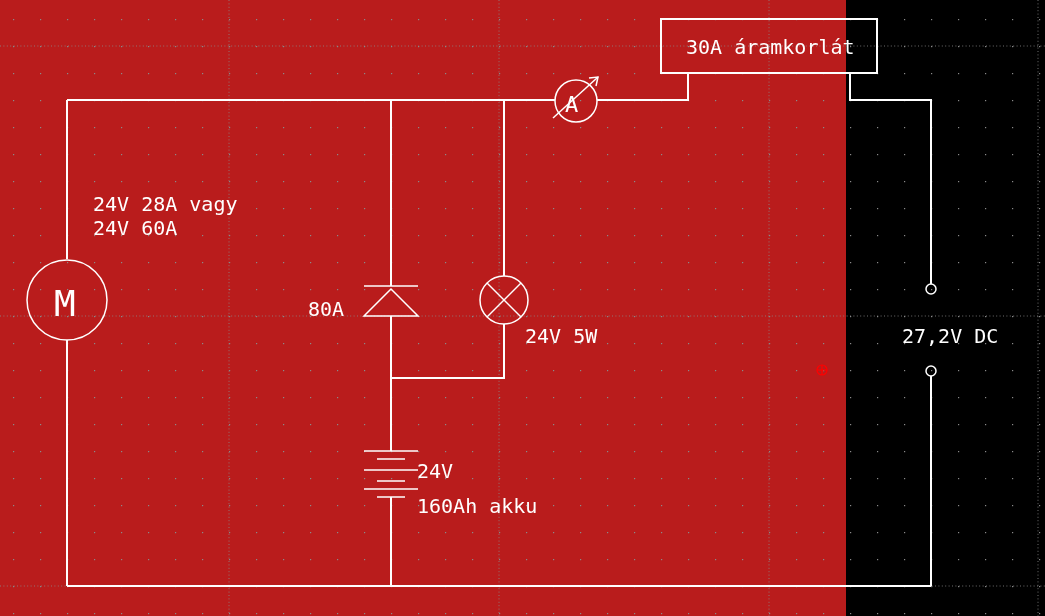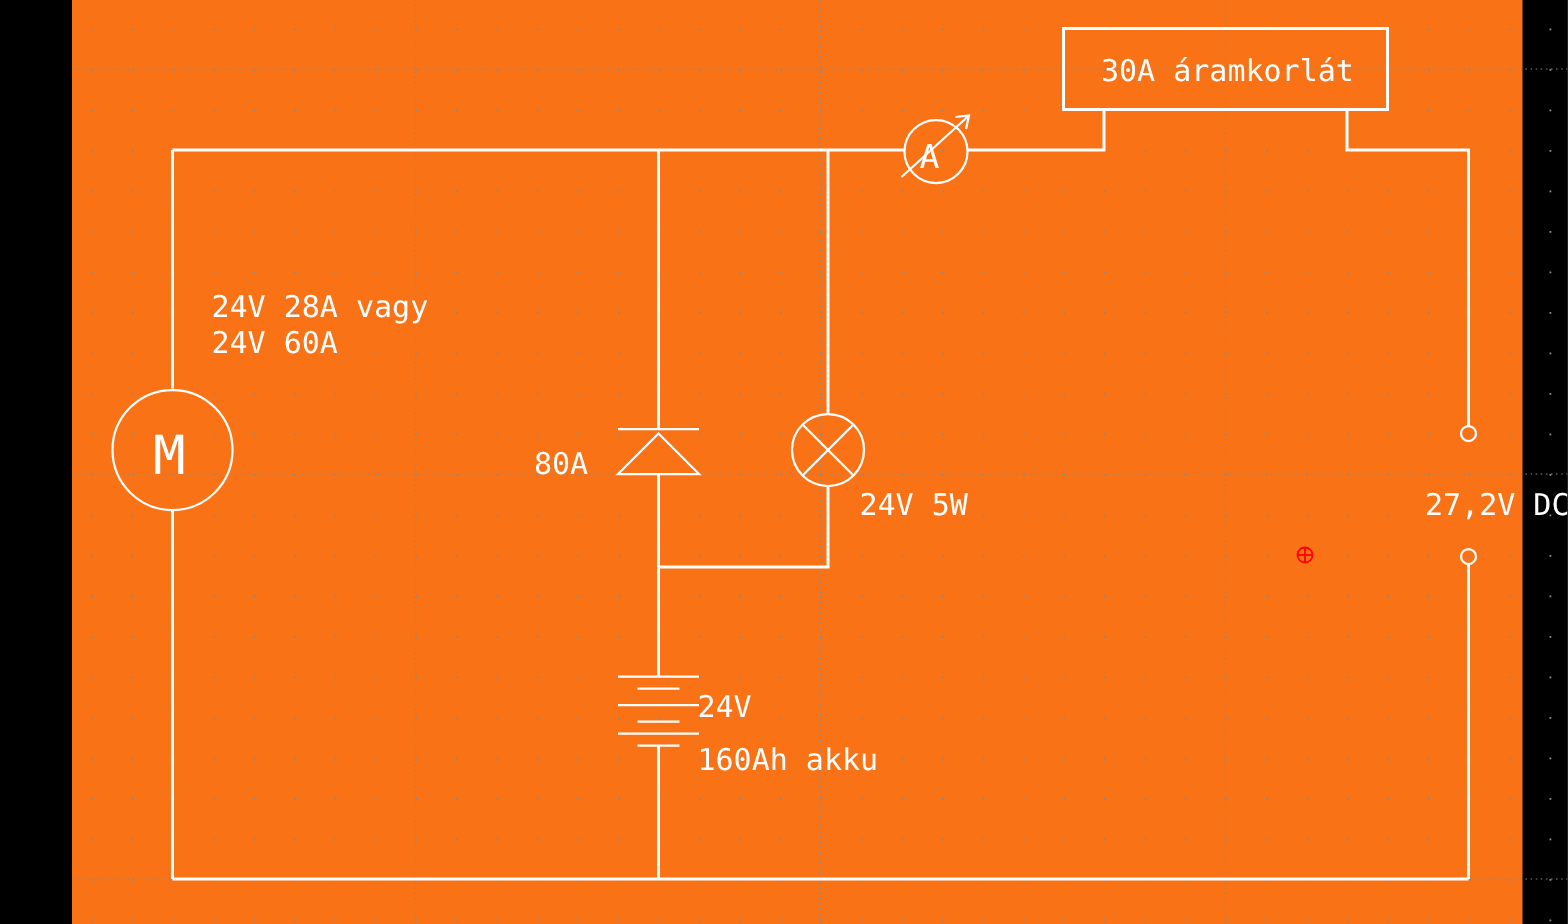--- a/index.html
+++ b/index.html
@@ -1,17 +1,17 @@
 <!DOCTYPE html>
 <html><head>
 <meta charset="utf-8">
 <style>
   html, body { margin:0; padding:0; background:#000; }
   body { width:1045px; height:616px; overflow:hidden; position:relative; }
-  #canvas { position:absolute; left:0; top:0; width:967px; height:616px; background:#f97316;margin-left:48px; }
+  #canvas { position:absolute; left:0; top:0; width:846px; height:616px; background:#b91c1c; }
   svg text { font-family: "DejaVu Sans Mono", "Liberation Mono", monospace; fill:#fff; font-size:20px; }
   .wire { stroke:#fff; stroke-width:2; fill:none; }
   .sym { stroke:#fff; stroke-width:1.5; fill:none; }
 </style>
 </head>
 <body>
 
 <div id="canvas">
 <svg width="1045" height="616" viewBox="0 0 1045 616">
   <g id="grid">

